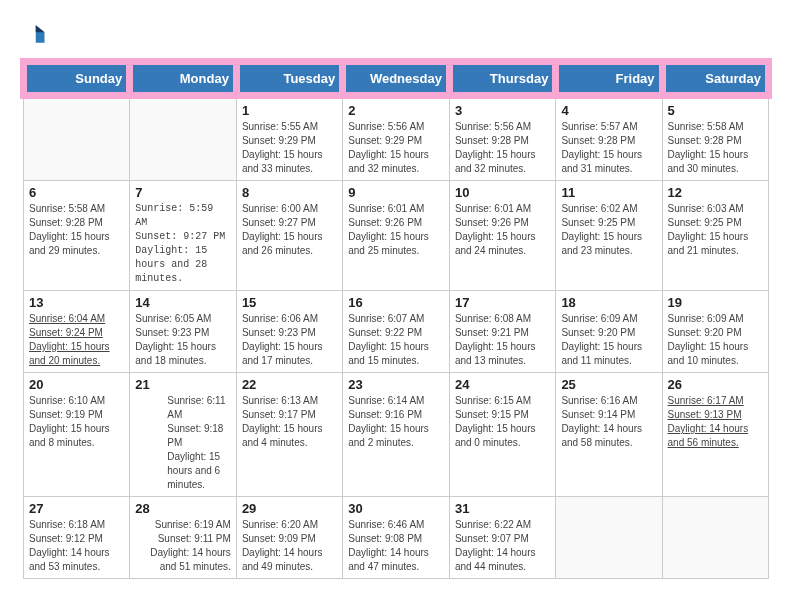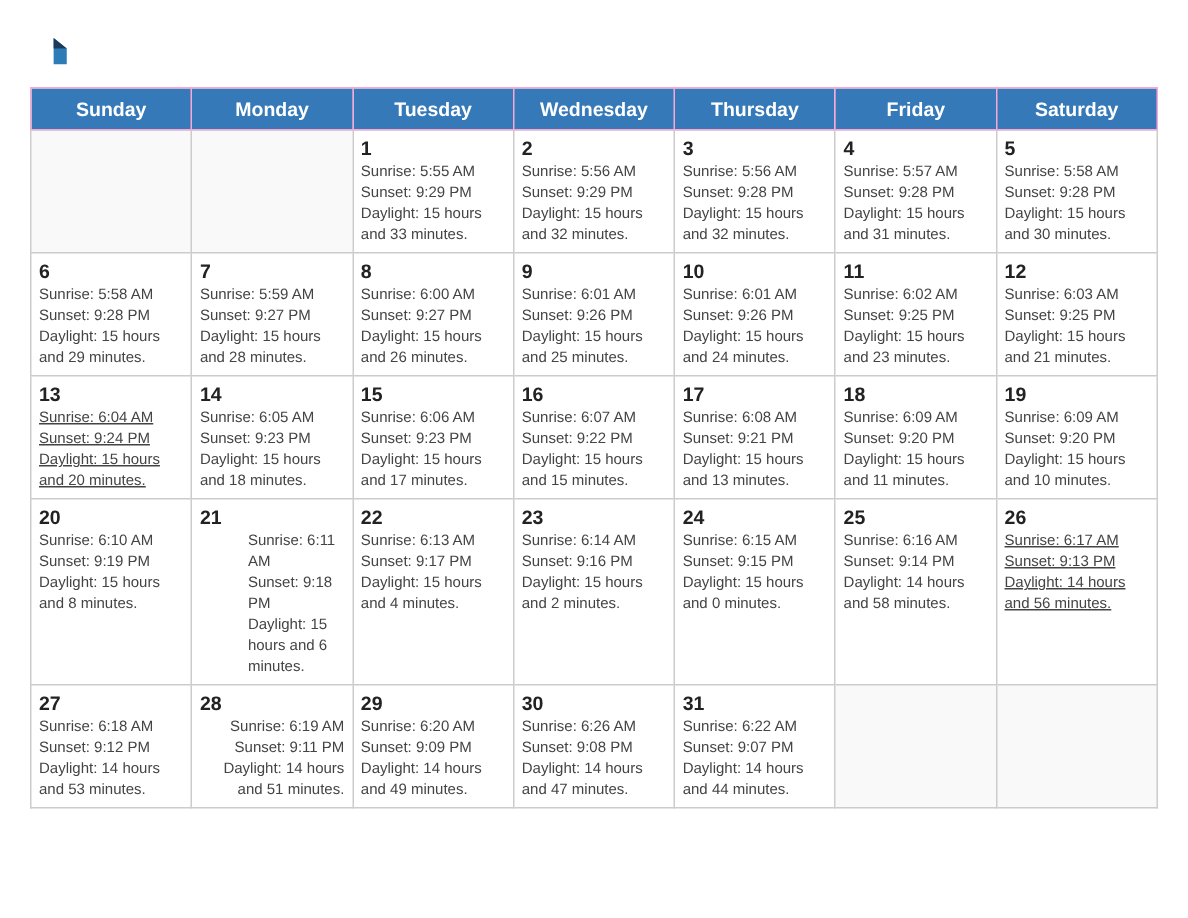--- a/index.html
+++ b/index.html
@@ -52,22 +52,22 @@
       width: 100%;
       border-collapse: collapse;
       border: 1px solid #ccc;
     }
     .calendar th {
       background: #3579b8;
       color: #fff;
       font-size: 13px;
       font-weight: bold;
       padding: 6px 4px;
-      text-align: center;
-      border: 1px solid #f9a8d4;
+      text-align: right;
+      border: 7px solid #f9a8d4;
     }
     .calendar td {
       vertical-align: top;
       border: 1px solid #ccc;
       padding: 4px 5px;
       font-size: 10.5px;
       color: #333;
       width: 107px;
       min-height: 80px;
       background: #fff;
@@ -158,21 +158,21 @@
       </tr>
       <tr>
         <td>
           <span class="day-number">6</span>
           <div class="day-info" style="white-space: pre-line;">Sunrise: 5:58 AM
 Sunset: 9:28 PM
 Daylight: 15 hours and 29 minutes.</div>
         </td>
         <td>
           <span class="day-number">7</span>
-          <div class="day-info" style="white-space: pre-line;">Sunrise: 5:59 AM
+          <div class="day-info" style="white-space: pre-line; font-family: Liberation Mono, monospace;">Sunrise: 5:59 AM
 Sunset: 9:27 PM
 Daylight: 15 hours and 28 minutes.</div>
         </td>
         <td>
           <span class="day-number">8</span>
           <div class="day-info" style="white-space: pre-line;">Sunrise: 6:00 AM
 Sunset: 9:27 PM
 Daylight: 15 hours and 26 minutes.</div>
         </td>
         <td>
@@ -302,21 +302,21 @@
 Daylight: 14 hours and 51 minutes.</div>
         </td>
         <td>
           <span class="day-number">29</span>
           <div class="day-info" style="white-space: pre-line;">Sunrise: 6:20 AM
 Sunset: 9:09 PM
 Daylight: 14 hours and 49 minutes.</div>
         </td>
         <td>
           <span class="day-number">30</span>
-          <div class="day-info" style="white-space: pre-line;">Sunrise: 6:26 AM
+          <div class="day-info" style="white-space: pre-line;">Sunrise: 6:46 AM
 Sunset: 9:08 PM
 Daylight: 14 hours and 47 minutes.</div>
         </td>
         <td>
           <span class="day-number">31</span>
           <div class="day-info" style="white-space: pre-line;">Sunrise: 6:22 AM
 Sunset: 9:07 PM
 Daylight: 14 hours and 44 minutes.</div>
         </td>
         <td class="empty"></td>

